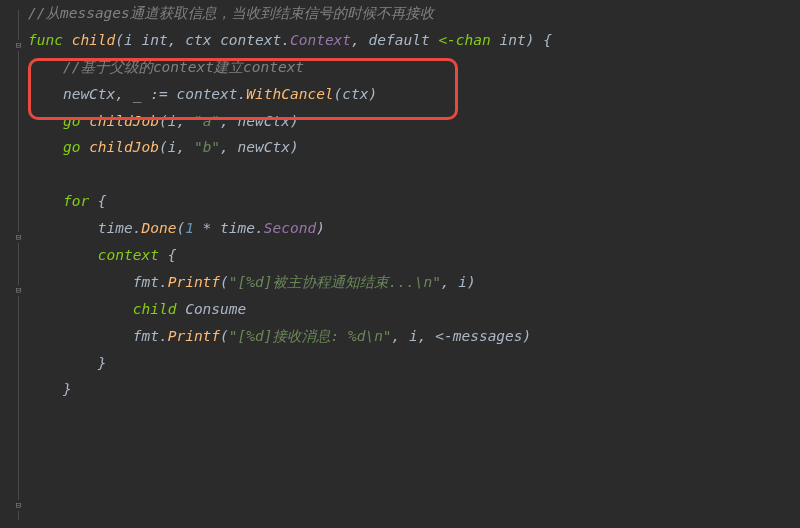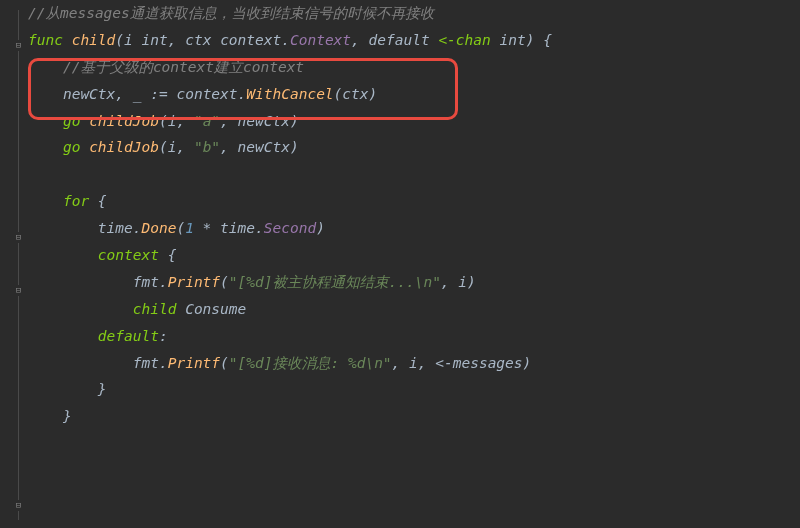--- a/index.html
+++ b/index.html
@@ -93,19 +93,18 @@
     <div class="line">    <span class="c-comment">//基于父级的context建立context</span></div>
     <div class="line">    <span class="c-var">newCtx</span>, <span class="c-var">_</span> <span class="c-op">:=</span> <span class="c-pkg">context</span>.<span class="c-func">WithCancel</span>(<span class="c-var">ctx</span>)</div>
     <div class="line">    <span class="c-keyword">go</span> <span class="c-func">childJob</span>(<span class="c-var">i</span>, <span class="c-string">"a"</span>, <span class="c-var">newCtx</span>)</div>
     <div class="line">    <span class="c-keyword">go</span> <span class="c-func">childJob</span>(<span class="c-var">i</span>, <span class="c-string">"b"</span>, <span class="c-var">newCtx</span>)</div>
     <div class="line"></div>
     <div class="line">    <span class="c-keyword">for</span><span> {</span></div>
     <div class="line">        <span class="c-pkg">time</span>.<span class="c-func">Done</span>(<span class="c-num">1</span> * <span class="c-pkg">time</span>.<span class="c-ctx c-second">Second</span>)</div>
     <div class="line">        <span class="c-keyword">context</span><span> {</span></div>
     <div class="line">            <span class="c-pkg">fmt</span>.<span class="c-func">Printf</span>(<span class="c-string">"[%d]被主协程通知结束...\n"</span>, <span class="c-var">i</span>)</div>
     <div class="line">            <span class="c-keyword">child</span><span> Consume</span></div>
-    <div class="line">        <span class="c-keyword">default</span><span>:</span></div>
     <div class="line">            <span class="c-pkg">fmt</span>.<span class="c-func">Printf</span>(<span class="c-string">"[%d]接收消息: %d\n"</span>, <span class="c-var">i</span>, <span class="c-var">&lt;-messages</span>)</div>
     <div class="line">        <span>}</span></div>
     <div class="line">    <span>}</span></div>
   </div>
   <div class="highlight-box"></div>
 </div>
 
 </body></html>

